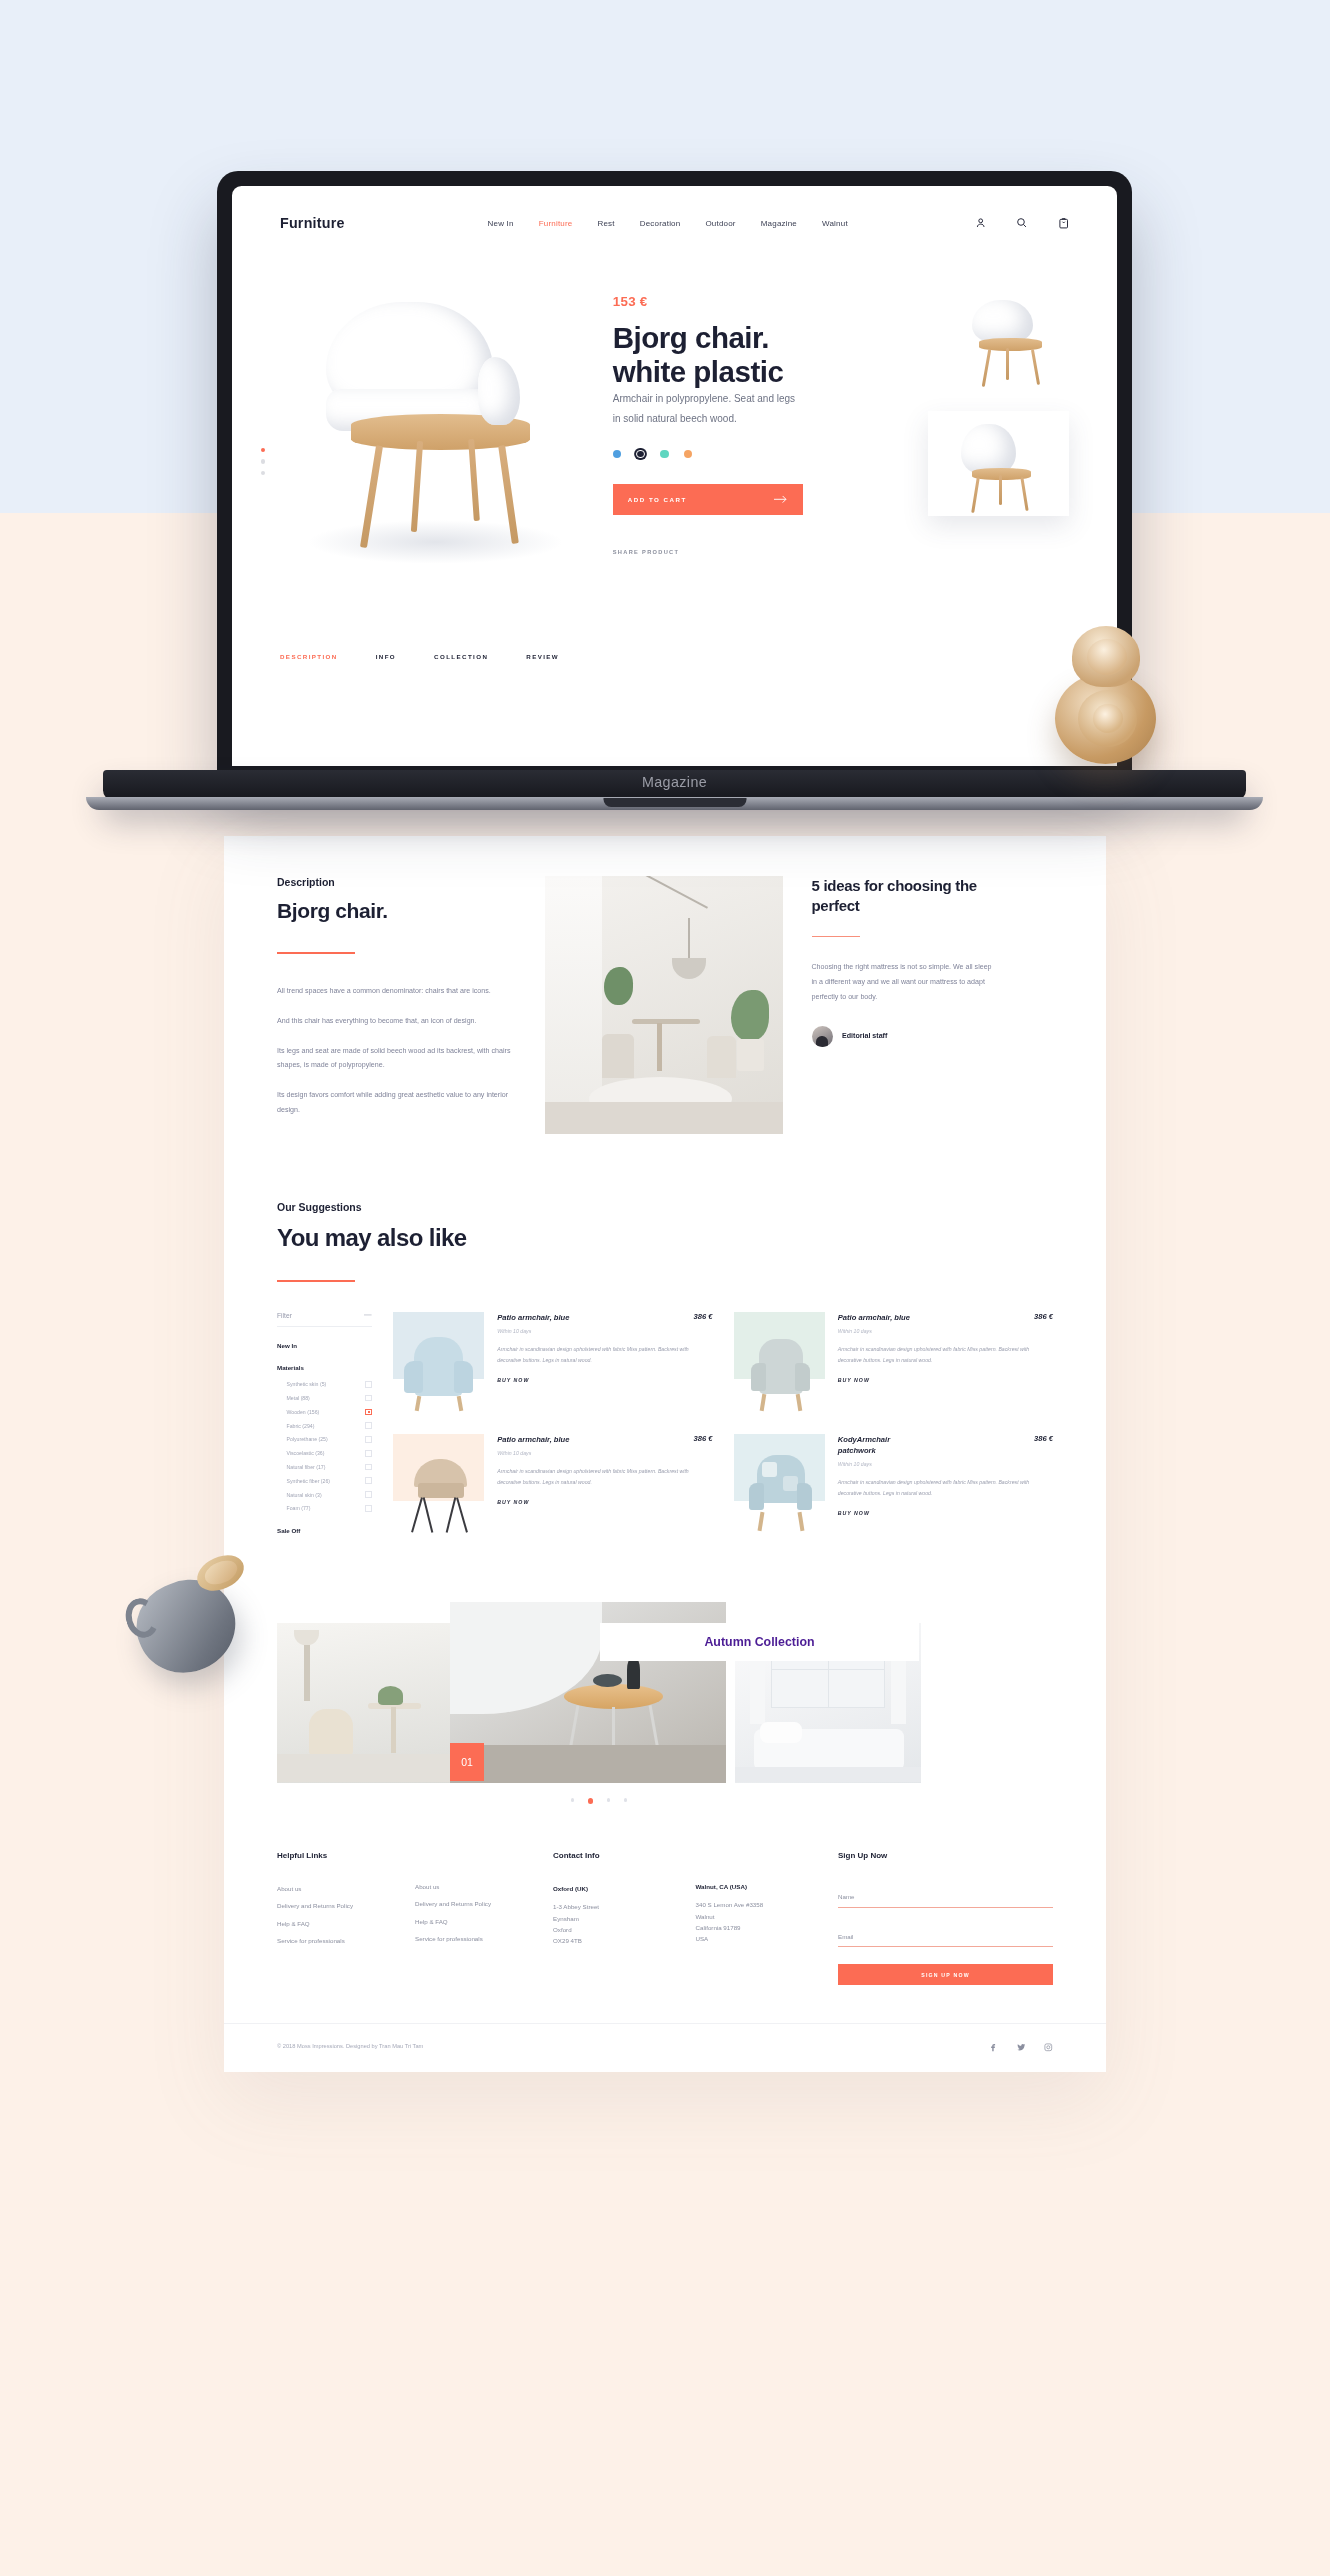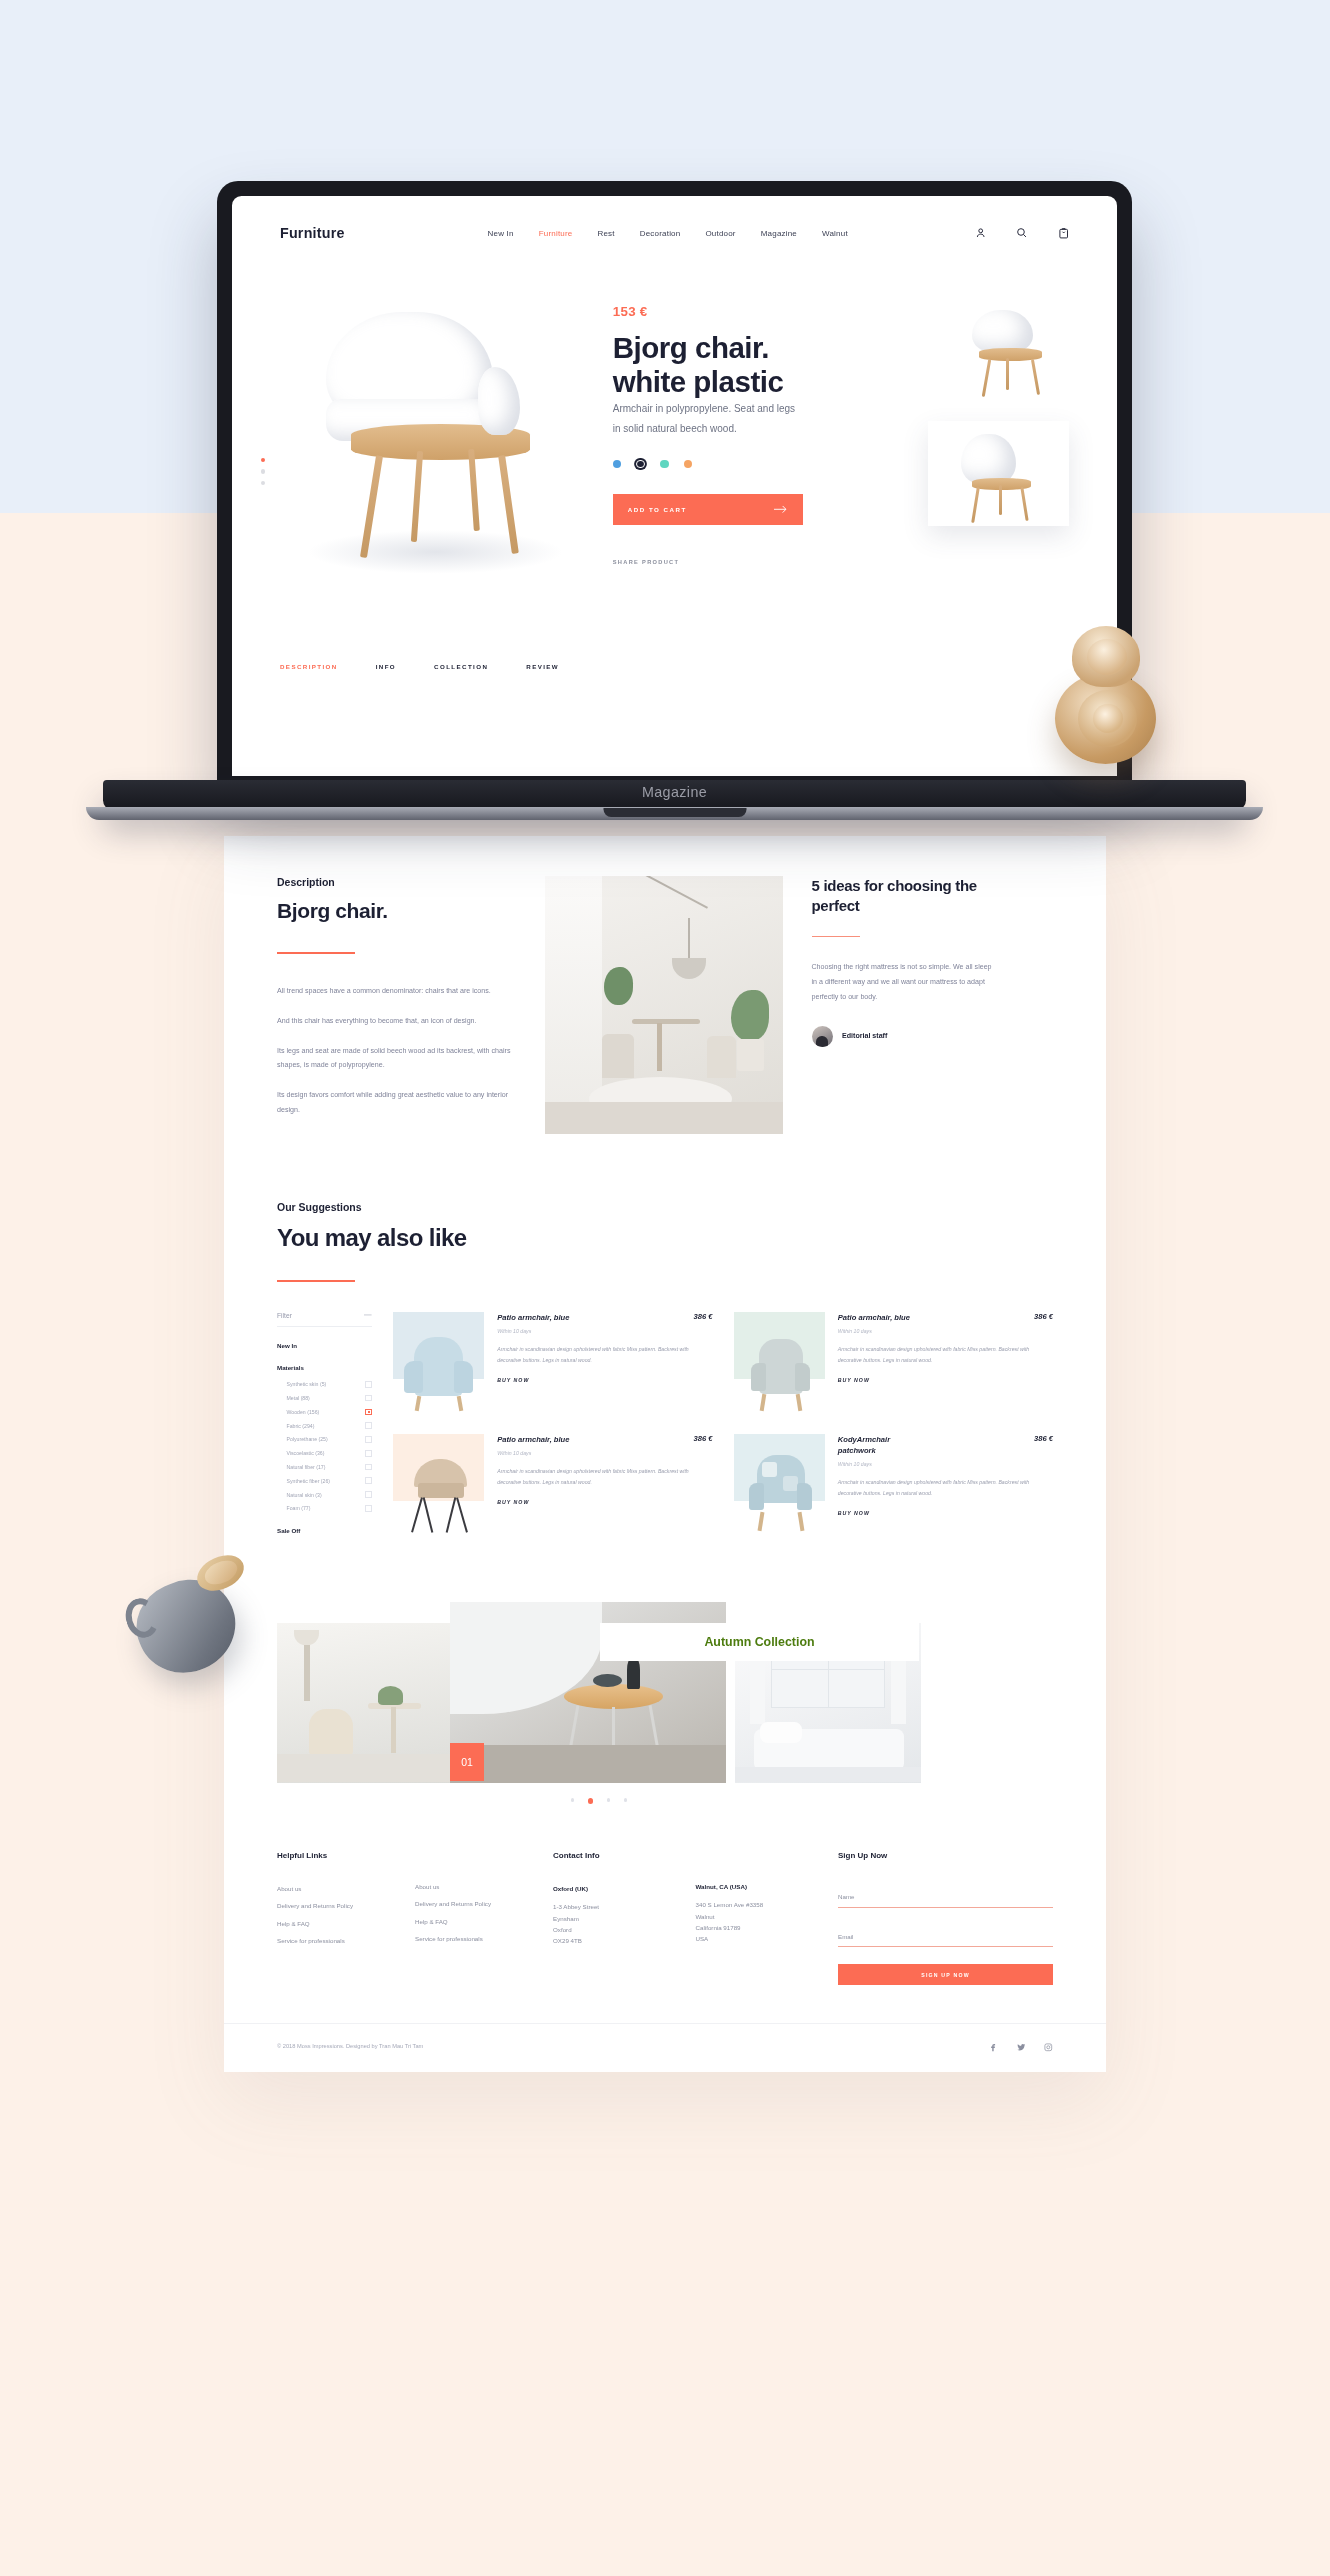--- a/index.html
+++ b/index.html
@@ -7,21 +7,21 @@
   body {
     font-family: "Liberation Sans", sans-serif;
     background: #fdf1e8;
     width: 1330px; height: 2576px;
     position: relative; overflow: hidden;
   }
   .bg-top { position:absolute; left:0; top:0; width:1330px; height:513px; background:#e8eff9; }
   .bg-bot { position:absolute; left:0; top:513px; width:1330px; height:2063px; background:#fdf1e8; }
 
   
-  .laptop { position:absolute; left:217px; top:181px; width:915px; height:608px; z-index:5; }
+  .laptop { position:absolute; left:217px; top:171px; width:915px; height:608px; z-index:5; }
   .lid {
     position:absolute; left:0; top:0; width:915px; height:608px;
     background:#191a20; border-radius:21px 21px 7.6px 7.6px;
     box-shadow: 0 38px 67px rgba(40,45,70,.28);
     padding:15px 15px 0 15px;
   }
   .screen { width:885px; height:580px; background:#ffffff; border-radius:9.5px 9.5px 0 0; overflow:hidden; position:relative; }
   .base { position:absolute; left:-114px; top:599px; width:1143px; height:30px;
     background:linear-gradient(#2a2c34,#16171d); border-radius:3.8px 3.8px 9.5px 9.5px;
     box-shadow:0 21px 32px rgba(40,45,70,.3); }
@@ -122,21 +122,21 @@
   .card-desc { font-size:5.2px; color:#9a9eae; line-height:2.1; margin-top:10.5px; }
   .buy { font-size:5.2px; font-weight:bold; letter-spacing:1px; color:#1d2033; margin-top:11.4px; }
 
   
   .sec-col { margin-top:63px; position:relative; height:200px; }
   .col-photo { position:absolute; overflow:hidden; }
   .cp1 { left:0; top:21px; width:186px; height:160px; background:#e5e6e4; }
   .cp2 { left:173px; top:0; width:276px; height:181px; background:#d9dad8; }
   .cp3 { left:458px; top:21px; width:186px; height:160px; background:#eceef0; }
   .col-title { position:absolute; left:323px; top:21px; width:319px; height:38px; background:#fff;
-     display:flex; align-items:center; justify-content:center; font-size:12.4px; font-weight:bold; color:#4d7c0f; }
+     display:flex; align-items:center; justify-content:center; font-size:12.4px; font-weight:bold; color:#4c1d95; }
   .badge01 { position:absolute; left:173px; top:141px; width:34px; height:38px; background:#fc6c54;
      color:#fff; font-size:10.5px; display:flex; align-items:center; justify-content:center; }
   .dots { position:absolute; left:0; top:196px; width:644px; display:flex; justify-content:center; gap:13.3px; }
   .dots i { width:3.8px; height:3.8px; border-radius:50%; background:#e0e2e8; display:block; }
   .dots i.on { background:#fc6c54; width:5.7px; height:5.7px; }
 
   
   .footer { margin-top:49px; padding:0 53px 0 53px; display:flex; }
   .fcol { }
   .fcol.links { width:276px; display:flex; }

